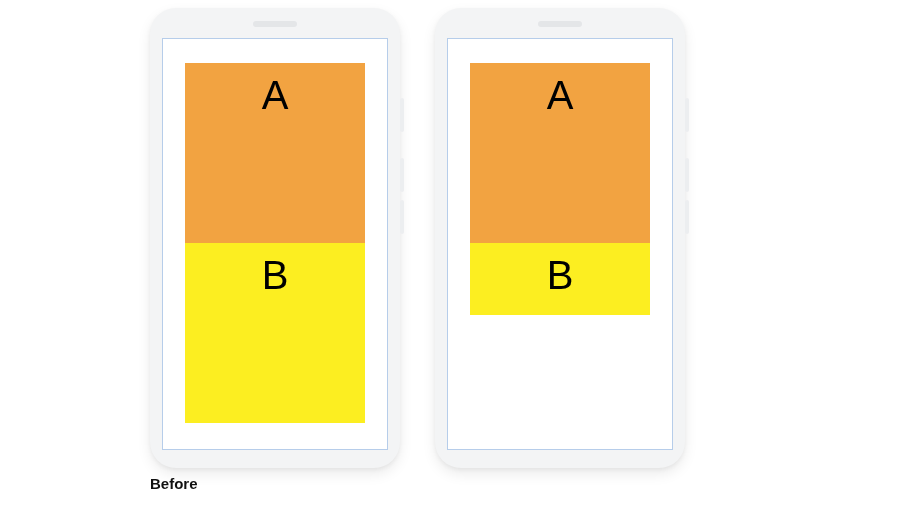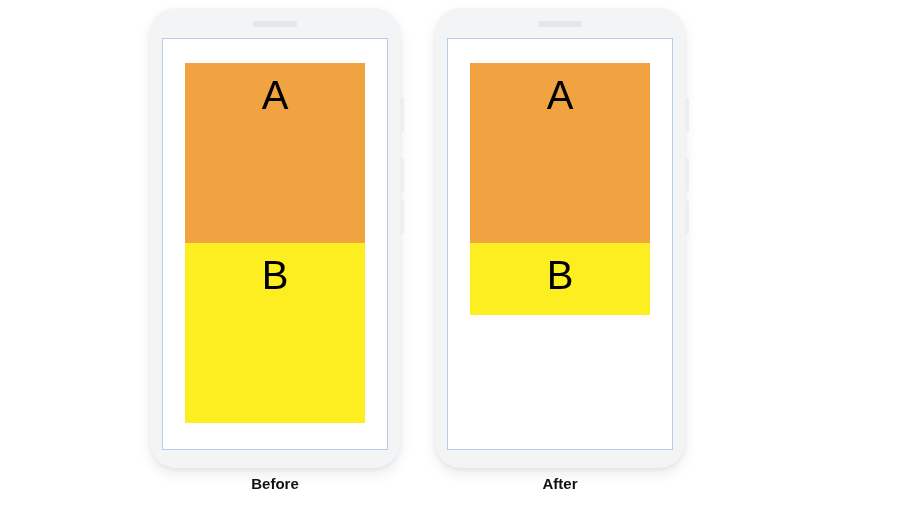--- a/index.html
+++ b/index.html
@@ -82,21 +82,21 @@
   .before .blockB { top: 204px; height: 180px; }
 
   
   .after .blockA  { top: 24px;  height: 180px; }
   .after .blockB  { top: 204px; height: 72px;  }
 
   .caption {
     position: absolute;
     top: 475px;
     width: 250px;
-    text-align: center;
+    text-align: left;
     font-size: 15px;
     font-weight: 700;
     color: #111;
   }
   .caption.left  { left: 150px; }
   .caption.right { left: 435px; }
 </style>
 </head>
 <body>
 
@@ -117,15 +117,14 @@
   <div class="phone right">
     <div class="speaker"></div>
     <div class="sidebtn sb-power"></div>
     <div class="sidebtn sb-vol1"></div>
     <div class="sidebtn sb-vol2"></div>
     <div class="screen after">
       <div class="blockA">A</div>
       <div class="blockB">B</div>
     </div>
   </div>
-  <div class="caption right">After</div>
 
 </div>
 
 </body></html>

